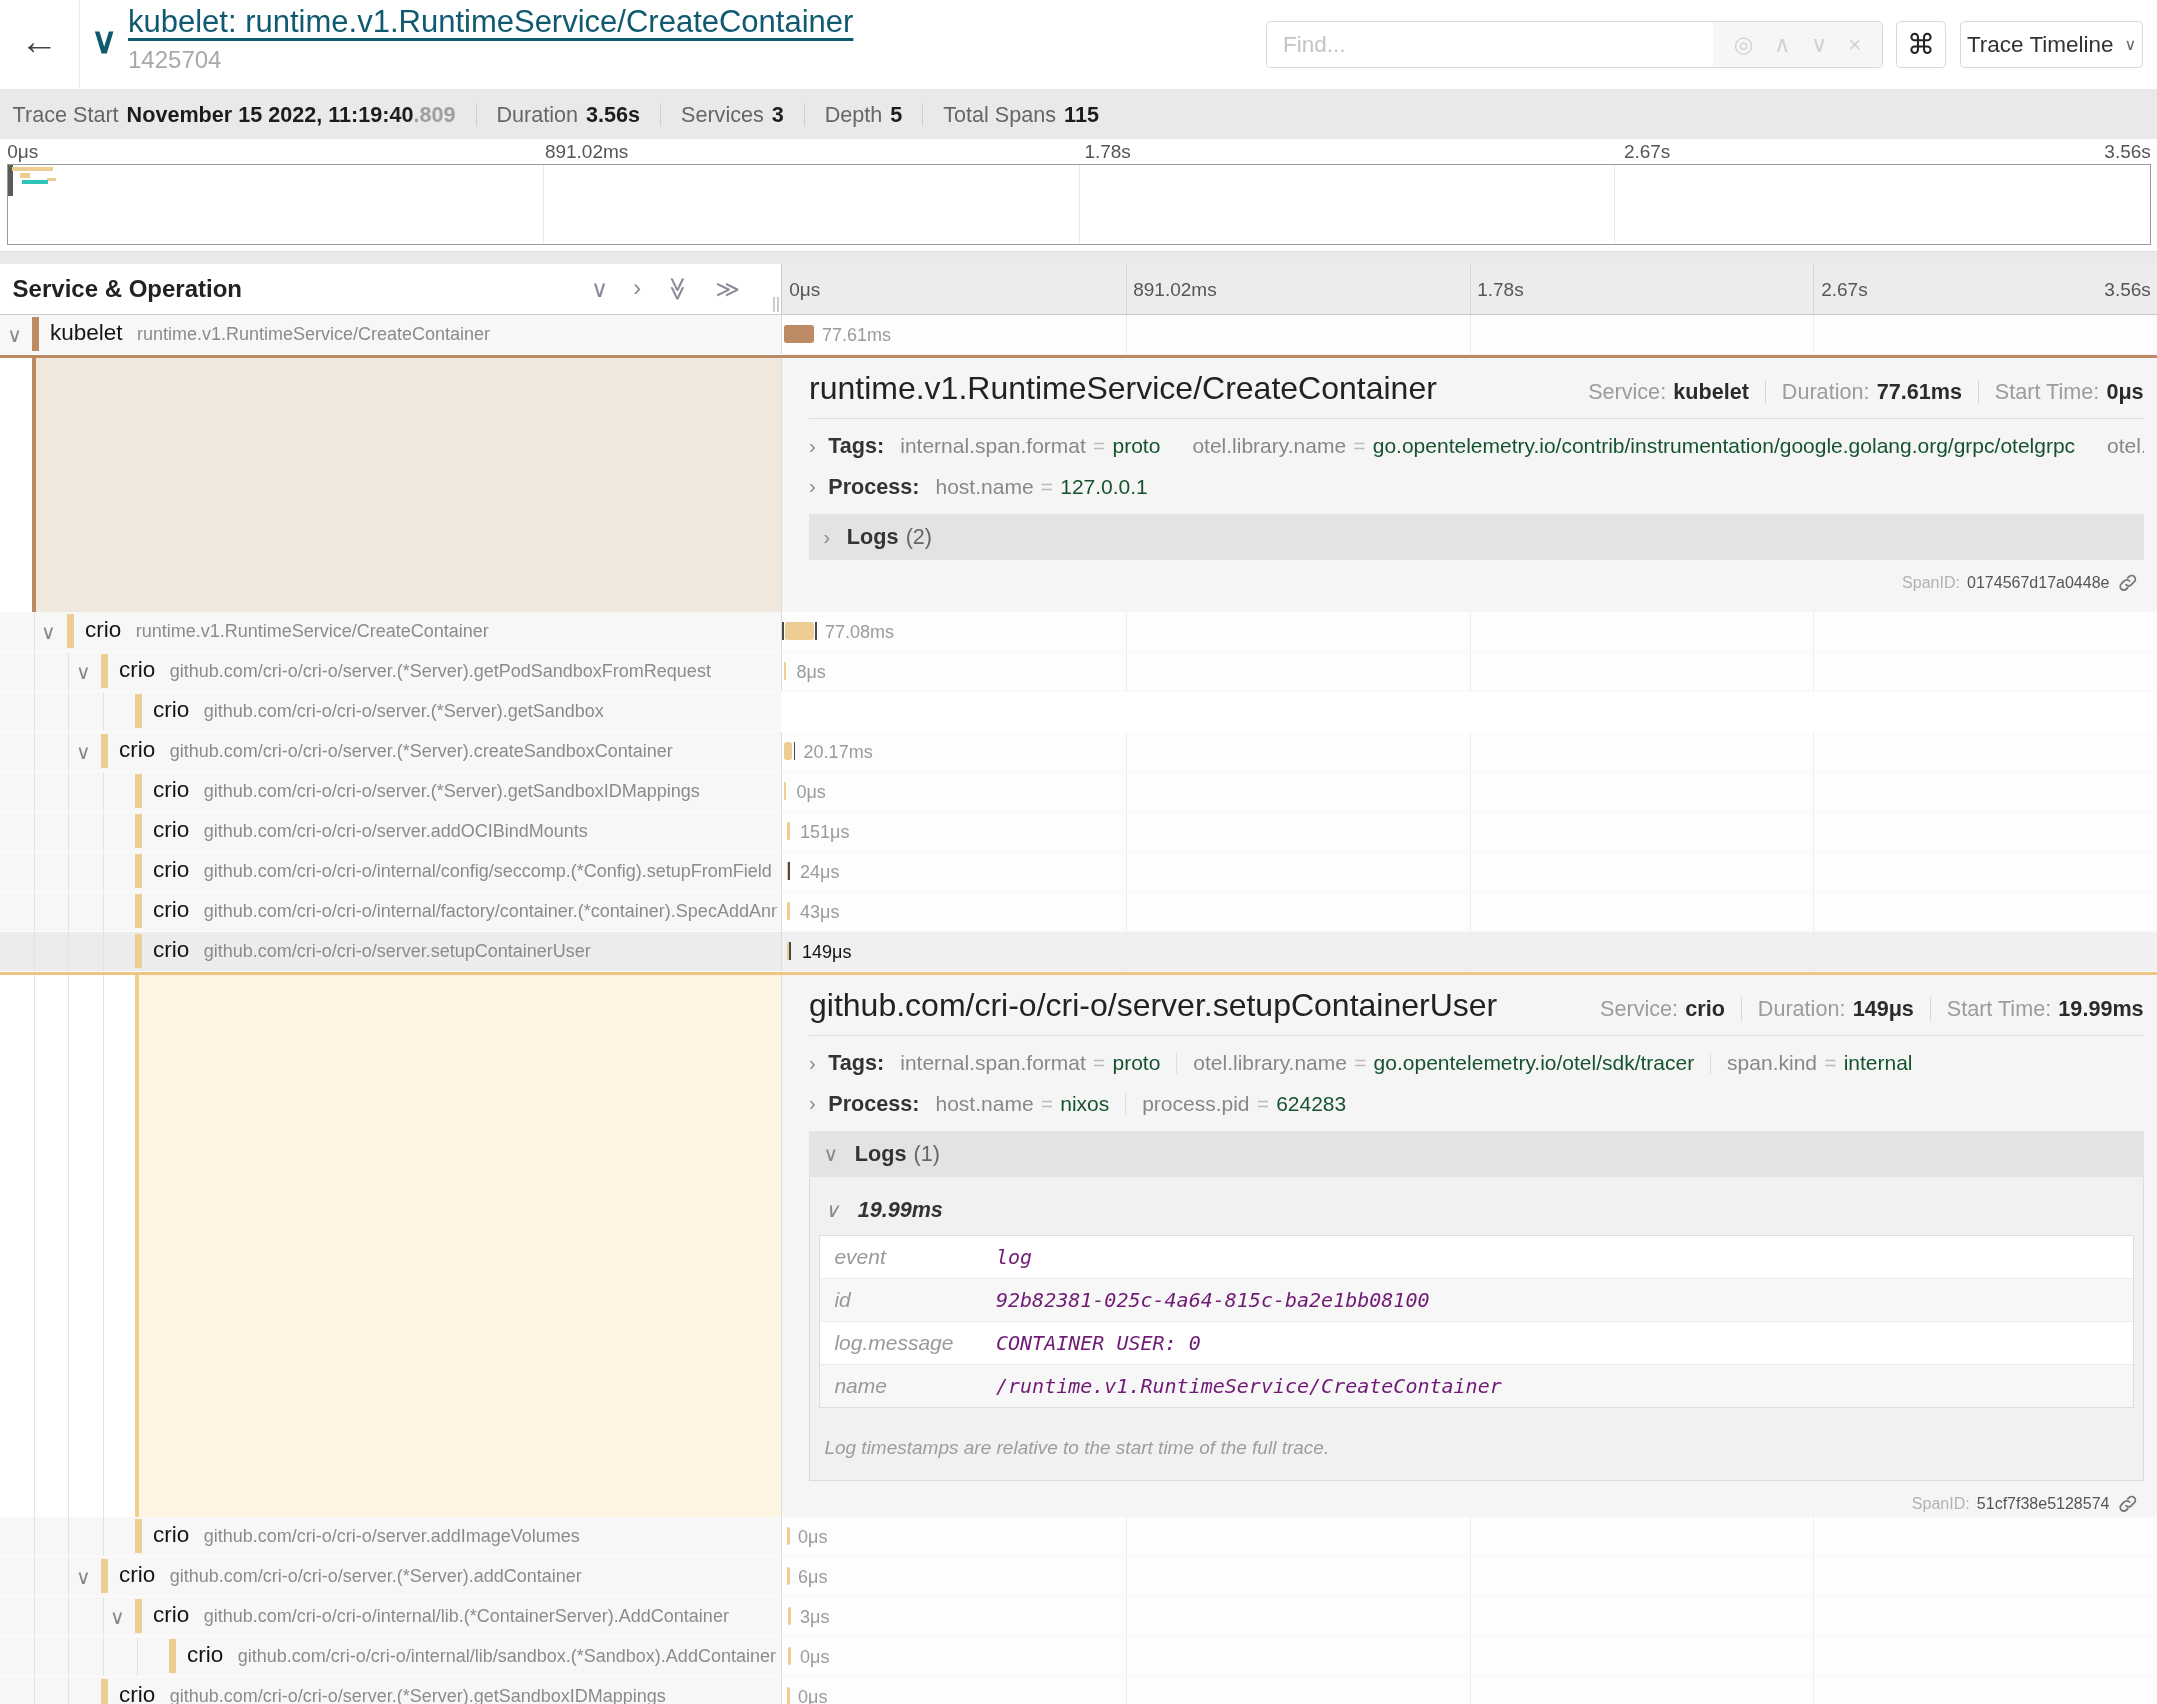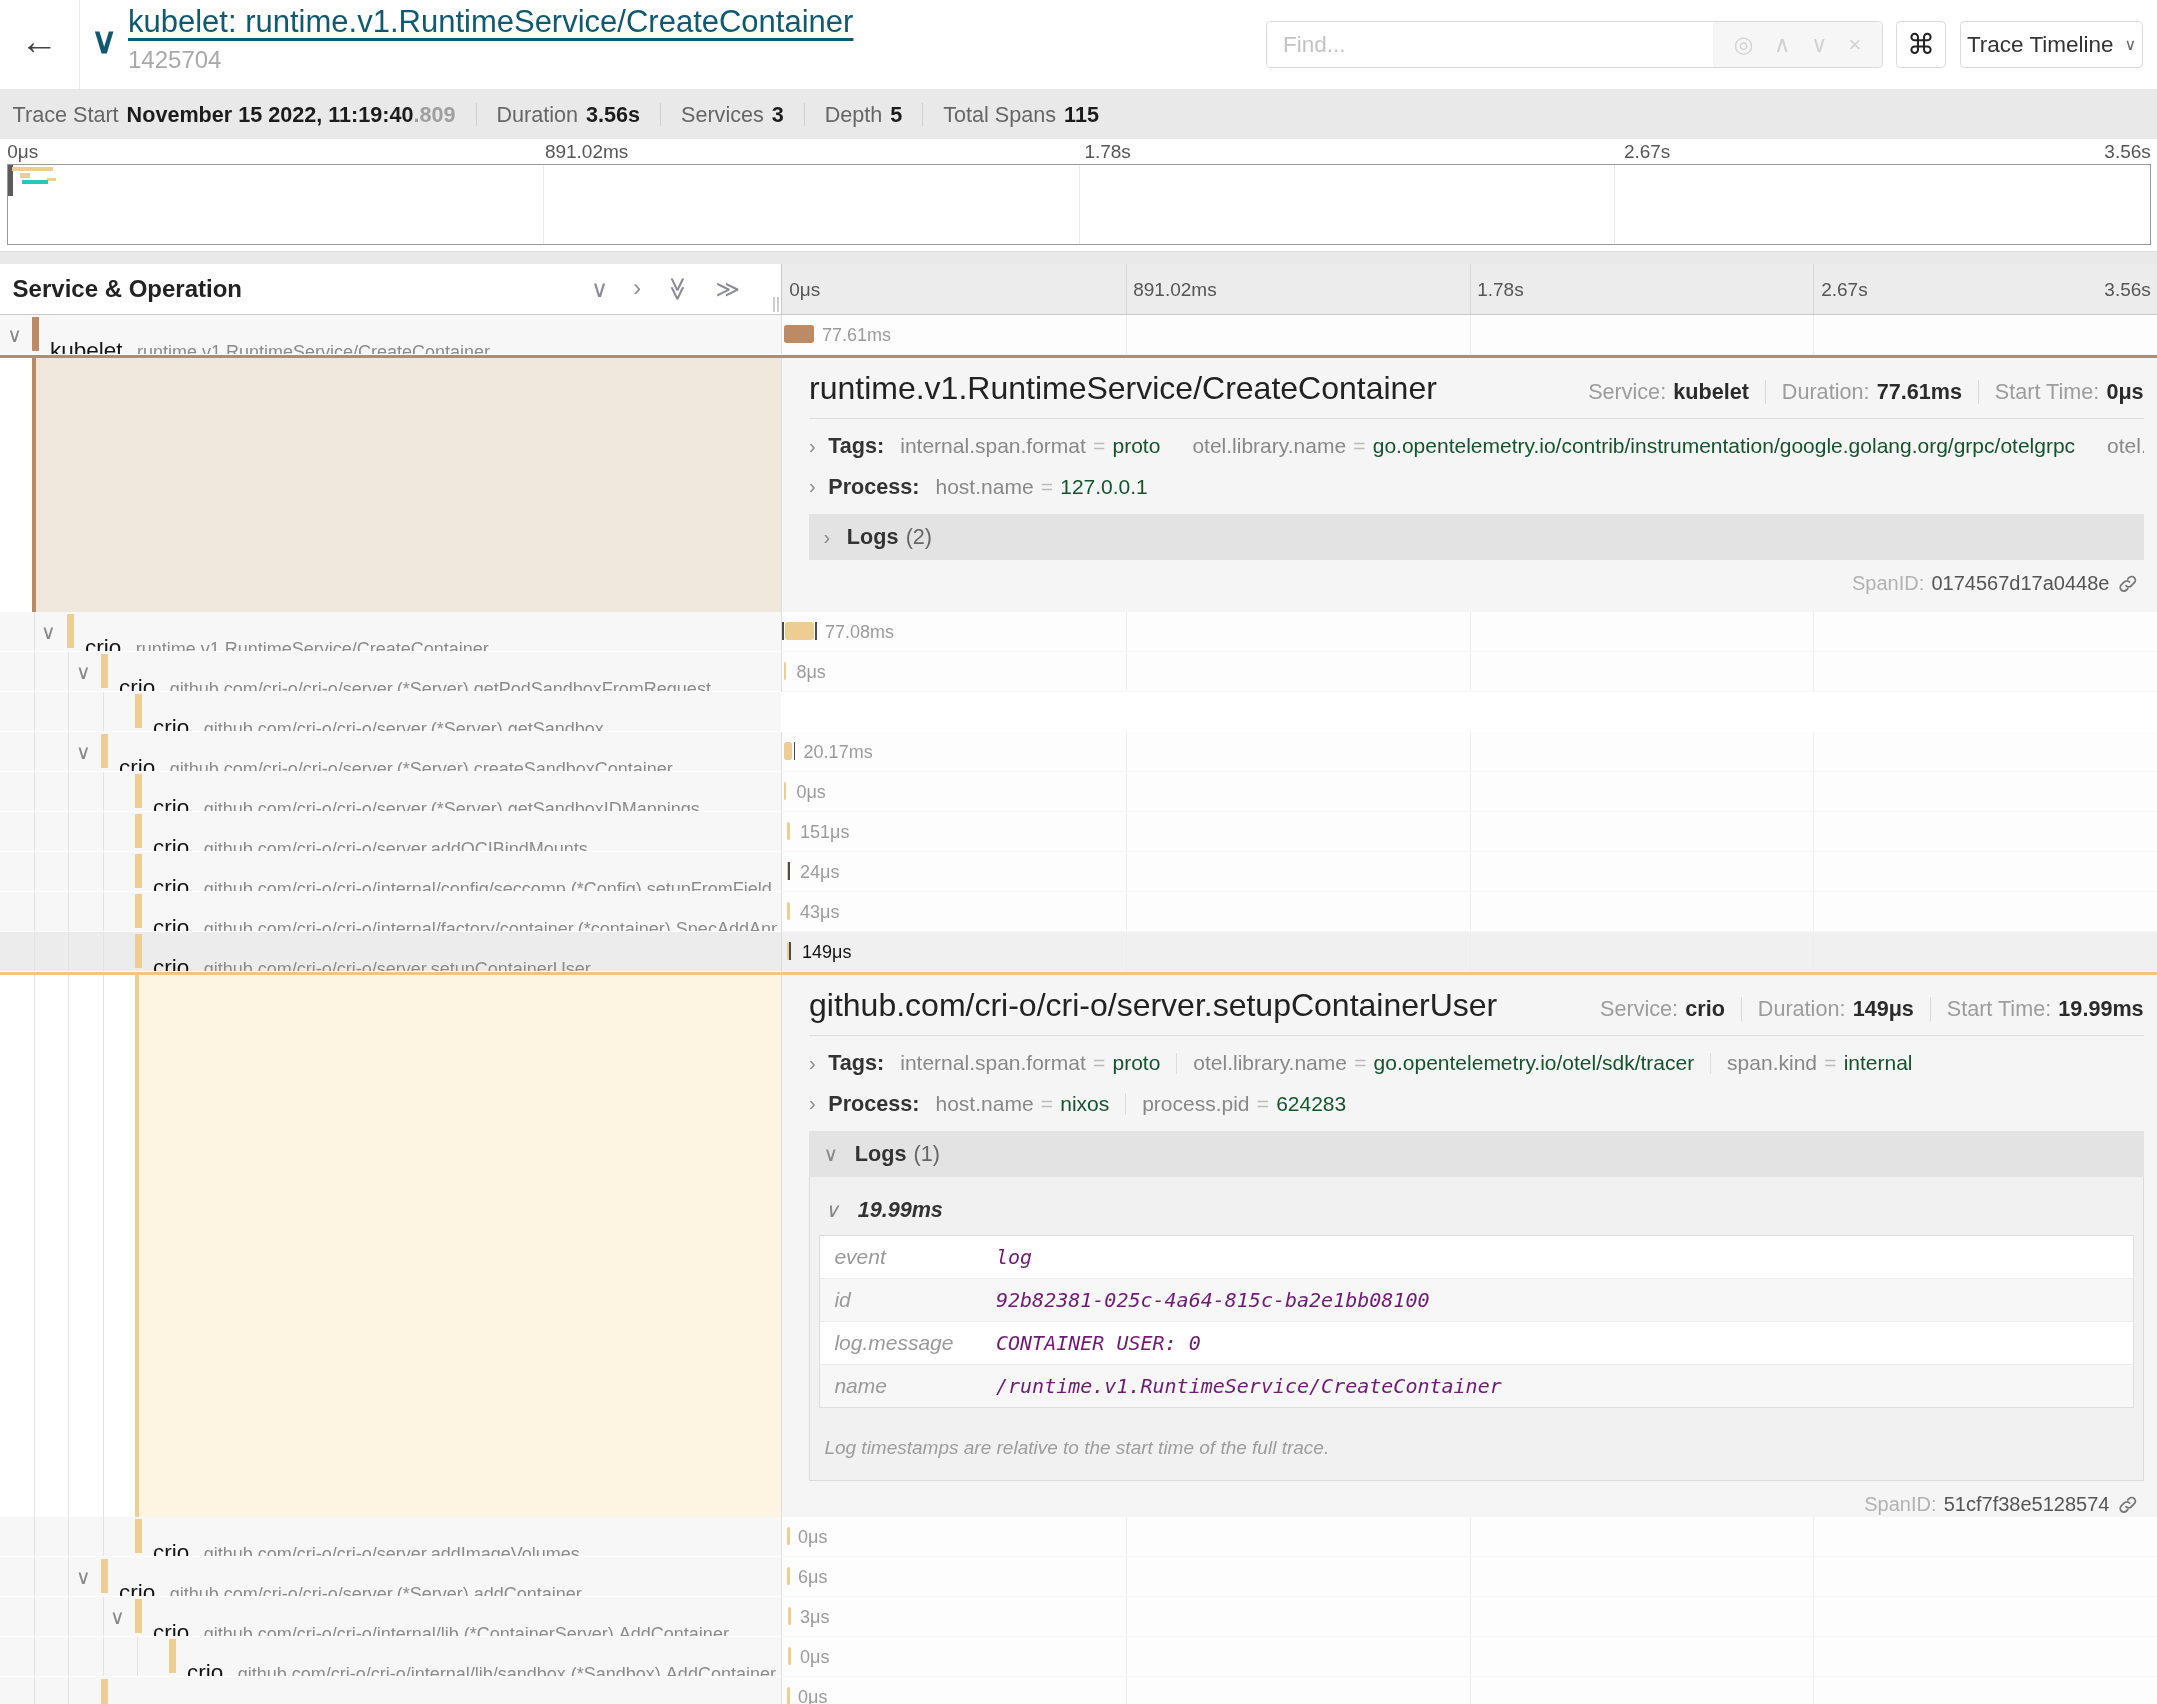--- a/index.html
+++ b/index.html
@@ -58,21 +58,21 @@
   .srow.sel .ncol { background:#ececec; }
   .tcol { position:relative; flex:1; background:#fdfdfd; border-left:0.9px solid #ddd; border-bottom:0.9px solid #f6f6f6;
     background-image:linear-gradient(#ebebeb,#ebebeb),linear-gradient(#ebebeb,#ebebeb),linear-gradient(#ebebeb,#ebebeb);
     background-size:0.9px 100%; background-position:25% 0,50% 0,75% 0; background-repeat:no-repeat; }
   .srow.sel .tcol { background-color:#f0f0f0; }
   .g { position:absolute; top:0; bottom:0; width:0.9px; background:#e3e3e3; }
   .chev { position:absolute; top:0; line-height:40px; font-size:20px; color:#888; cursor:pointer; }
   .sbar { position:absolute; top:2.7px; bottom:2.7px; width:7.2px; }
   .c-kubelet { background:#bc8b66; }
   .c-crio { background:#eecd92; }
-  .nlbl { position:absolute; top:12px; right:3.6px; line-height:48px; white-space:nowrap; overflow:hidden; }
+  .nlbl { position:absolute; top:0; right:3.6px; line-height:36px; white-space:nowrap; overflow:hidden; }
   .svc { font-size:22.5px; color:#141414; margin-right:14.4px; }
   .op { font-size:18px; color:#8b8b8b; }
   .tb { position:absolute; top:10.8px; height:18px; border-radius:2.7px; }
   .tk { position:absolute; top:10.8px; height:18px; width:1.8px; background:#4a4a4a; }
   .dur { position:absolute; top:0; line-height:40px; font-size:18px; color:#9b9b9b; white-space:nowrap; }
   .srow.sel .dur { color:#111; }
 
   
   .drow { display:flex; overflow:hidden; }
   .drow.d-kubelet { height:257px; border-top:3.6px solid #b98a63; }
@@ -100,21 +100,21 @@
   .logs-body { background:#f1f1f1; border:0.9px solid #dcdcdc; border-top:none; padding:8px 9px;font-style:italic; }
   .log-ts { font-size:21.6px; font-weight:bold; color:#333; padding:11.7px 5.4px; }
   .log-ts .kv-chev { font-weight:normal; }
   .ltable { background:#fff; border:0.9px solid #ddd; }
   .lrow { display:flex; padding:9px 0; border-bottom:0.9px solid #ececec; }
   .lrow:nth-child(even) { background:#f7f7f7; }
   .lrow:last-child { border-bottom:none; }
   .lk { display:inline-block; width:176px; padding-left:14.4px; font-size:21px; color:#999; flex:none; }
   .lv { font-family:"DejaVu Sans Mono", monospace; font-size:20px; color:#701a75; }
   .log-note { padding:15.3px 5.4px 13.5px; font-size:19px; color:#9d9d9d;margin-top:14px; }
-  .spanid-row { display:flex; justify-content:flex-end; align-items:center; margin-top:11.7px; padding-right:5.4px; font-size:20px; color:#b2b2b2; gap:7.2px; }
+  .spanid-row { display:flex; justify-content:flex-end; align-items:center; margin-top:11.7px; padding-right:5.4px; font-size:16px; color:#b2b2b2; gap:7.2px; }
   .spanid-row b { color:#555; font-weight:normal; }
   .link-ic { width:21.6px; height:21.6px; cursor:pointer; }
 </style>
 </head>
 <body>
 
 <div class="app">
 
   <div class="topbar">
     <span class="back-btn">←</span>

